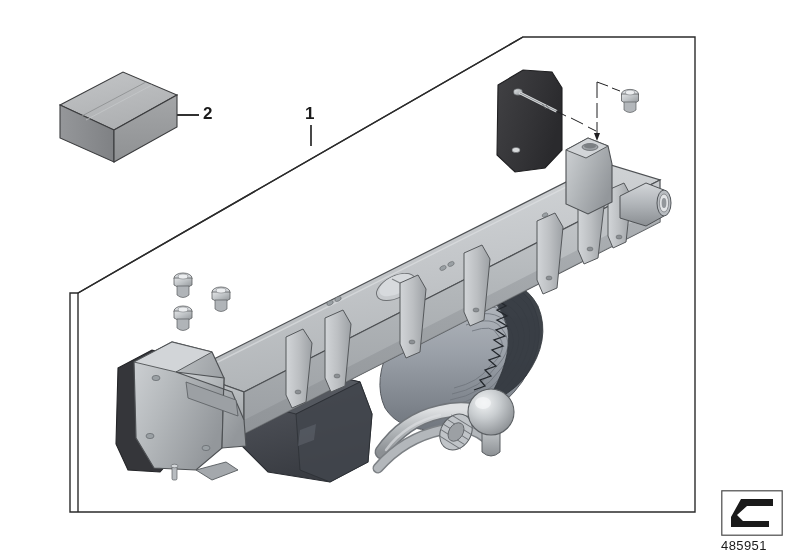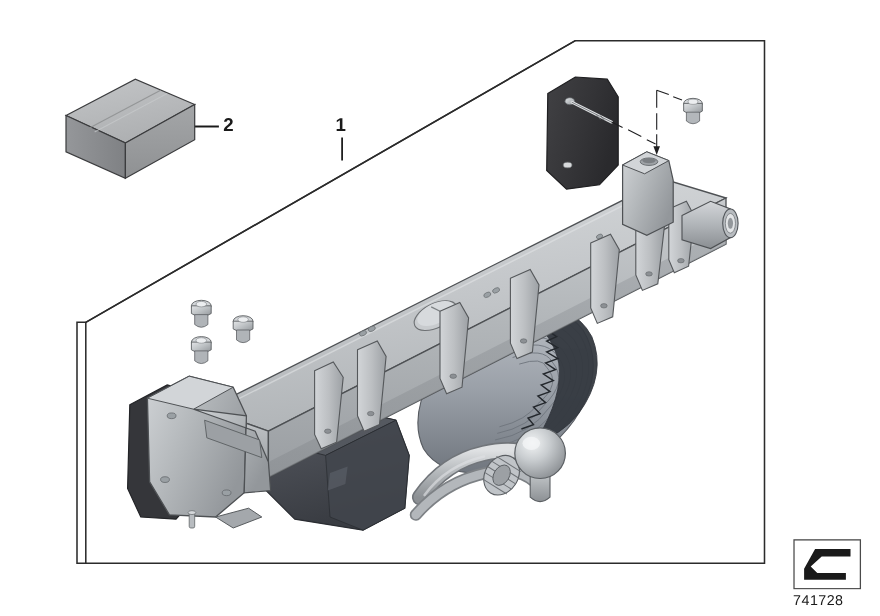--- a/index.html
+++ b/index.html
@@ -357,15 +357,15 @@
 
   <div class="callout-label" id="label-1">1</div>
   <div class="callout-label" id="label-2">2</div>
 
   <svg style="position:absolute;left:721px;top:490px;" width="62" height="46" viewBox="0 0 62 46" xmlns="http://www.w3.org/2000/svg">
     <rect x="0.8" y="0.8" width="60.4" height="44.4" fill="#ffffff" stroke="#4a4a4a" stroke-width="1.2"></rect>
     <path d="M 52,9 L 52,16 L 26,16 L 16,25 L 22,31 L 48,31 L 48,37 L 10,37 L 10,27 L 20,9 Z" fill="#1a1a1a"></path>
     <path d="M 52,9 L 44,9 L 52,16 Z" fill="#1a1a1a"></path>
   </svg>
 
-  <div id="partnum">741728</div>
+  <div id="partnum">485951</div>
 
 </div>
 
 </body></html>

